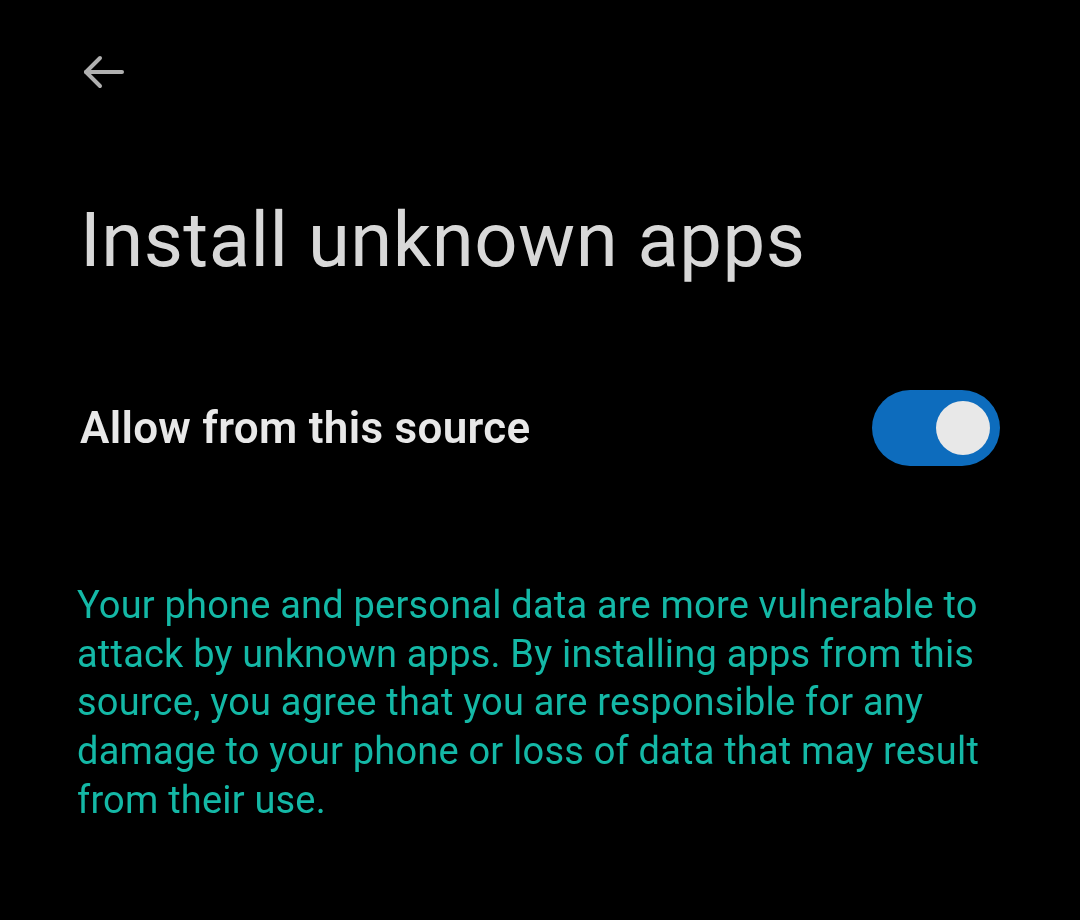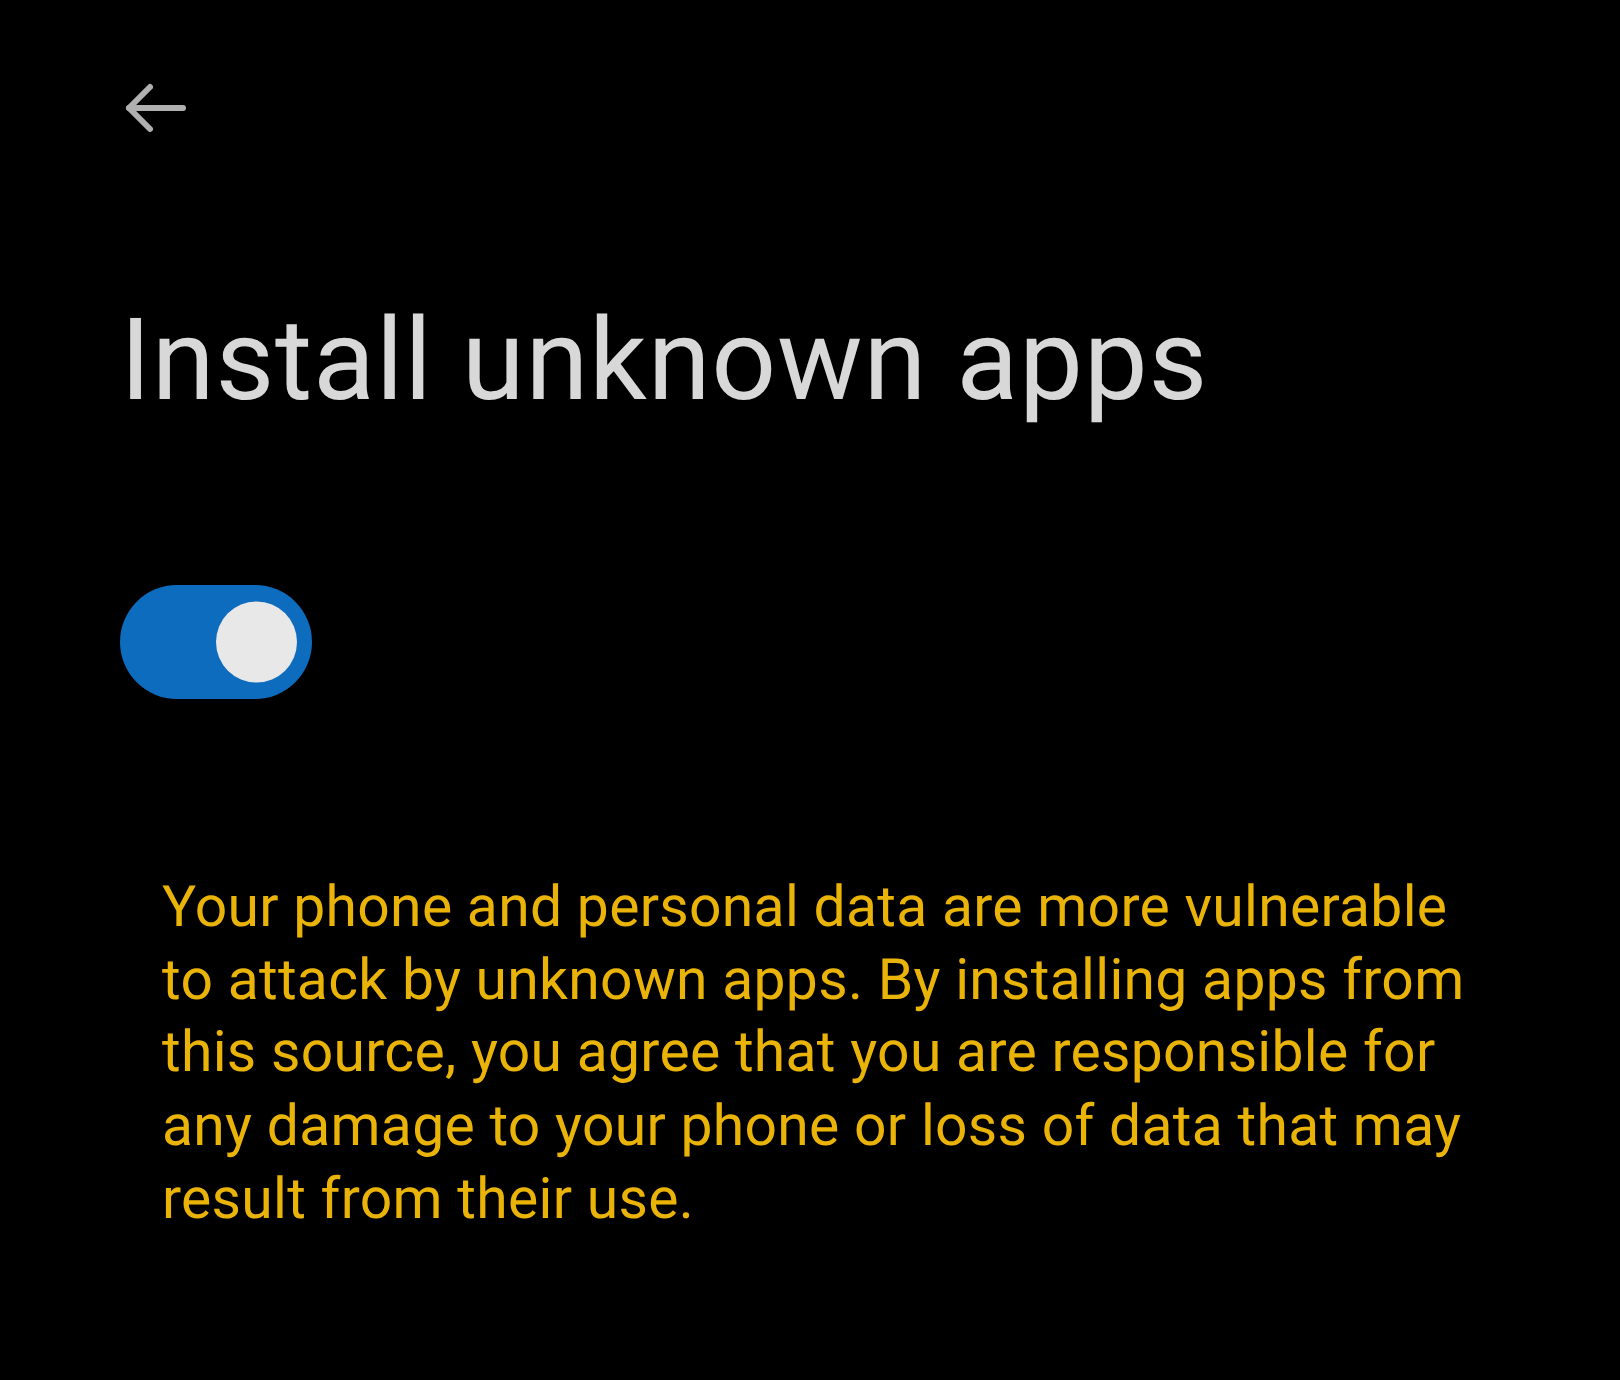--- a/index.html
+++ b/index.html
@@ -59,42 +59,43 @@
       position: absolute;
       right: 10px;
       top: 50%;
       transform: translateY(-50%);
       width: 54px;
       height: 54px;
       background: #e8e8e8;
       border-radius: 50%;
     }
     .description {
-      padding: 115px 80px 0 108px;
+      padding: 115px 80px 0 77px;
       font-size: 38px;
       line-height: 1.28;
-      color: #eab308;
+      color: #14b8a6;
       letter-spacing: 0.2px;
     }
   </style>
 </head>
 <body>
 
 <div class="header">
   <div class="back-button">
     <span>
       <svg viewBox="0 0 24 24" fill="none" stroke="currentColor" stroke-width="2" stroke-linecap="round" stroke-linejoin="round">
         <line x1="21" y1="12" x2="3" y2="12"></line>
         <polyline points="10 19 3 12 10 5"></polyline>
       </svg>
     </span>
   </div>
 </div>
 
 <h1 class="page-title">Install unknown apps</h1>
 
 <div class="setting-row">
+  <span class="setting-label">Allow from this source</span>
   <div class="toggle">
     <div class="toggle-knob"></div>
   </div>
 </div>
 
 <p class="description">Your phone and personal data are more vulnerable to attack by unknown apps. By installing apps from this source, you agree that you are responsible for any damage to your phone or loss of data that may result from their use.</p>
 
 </body></html>

